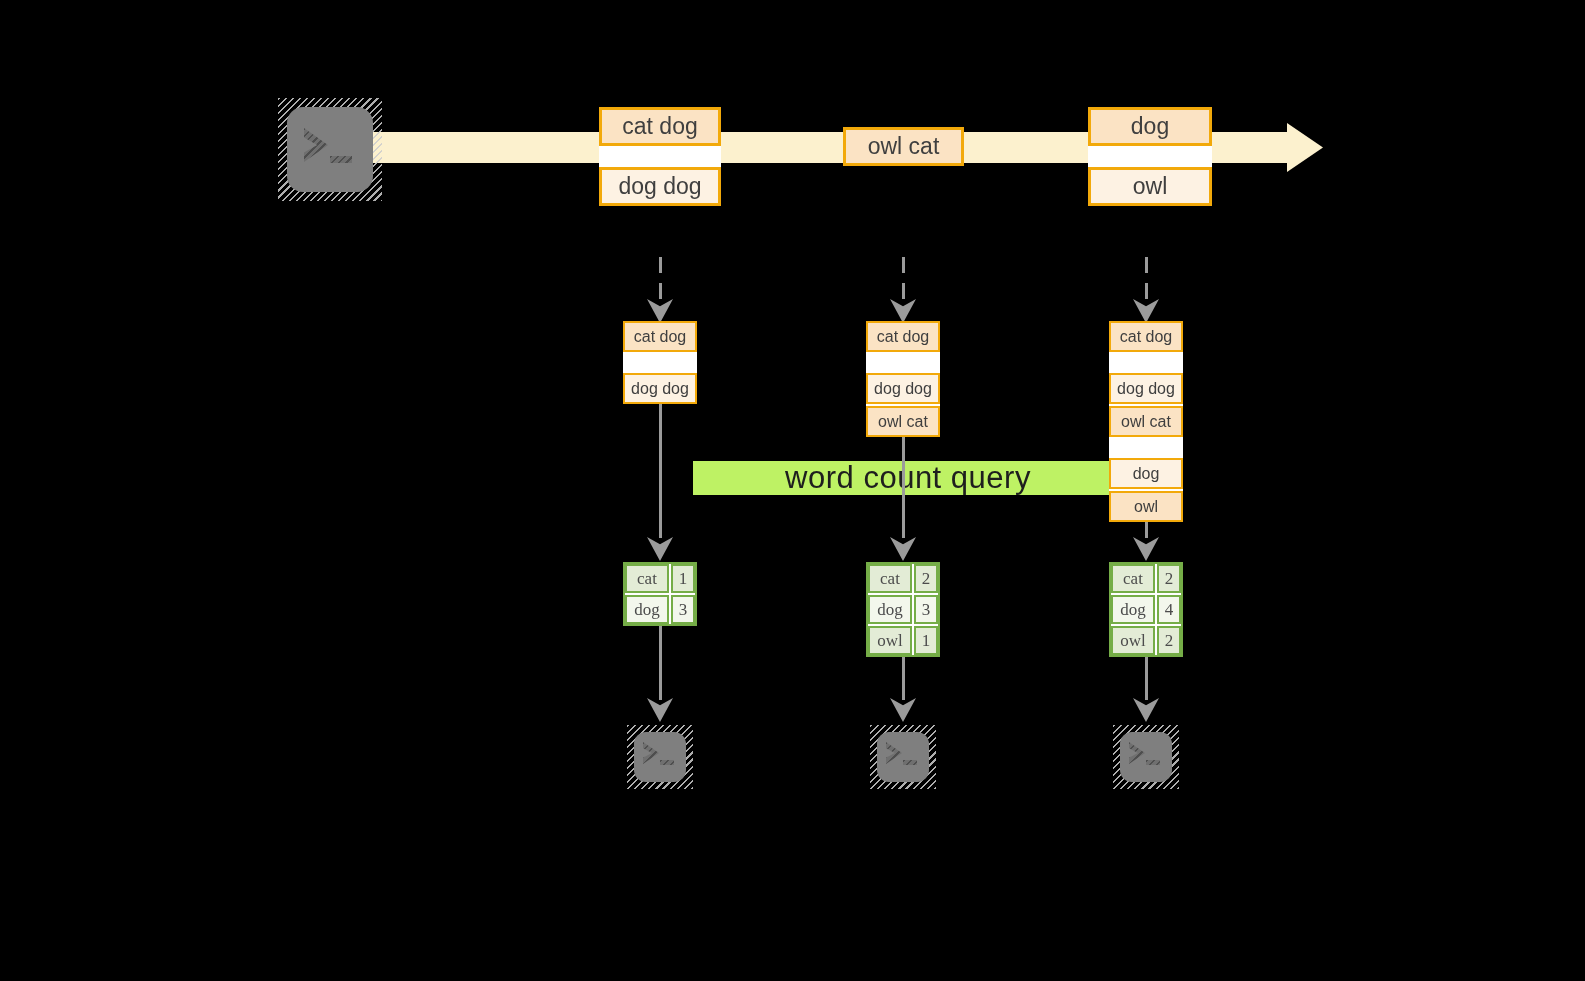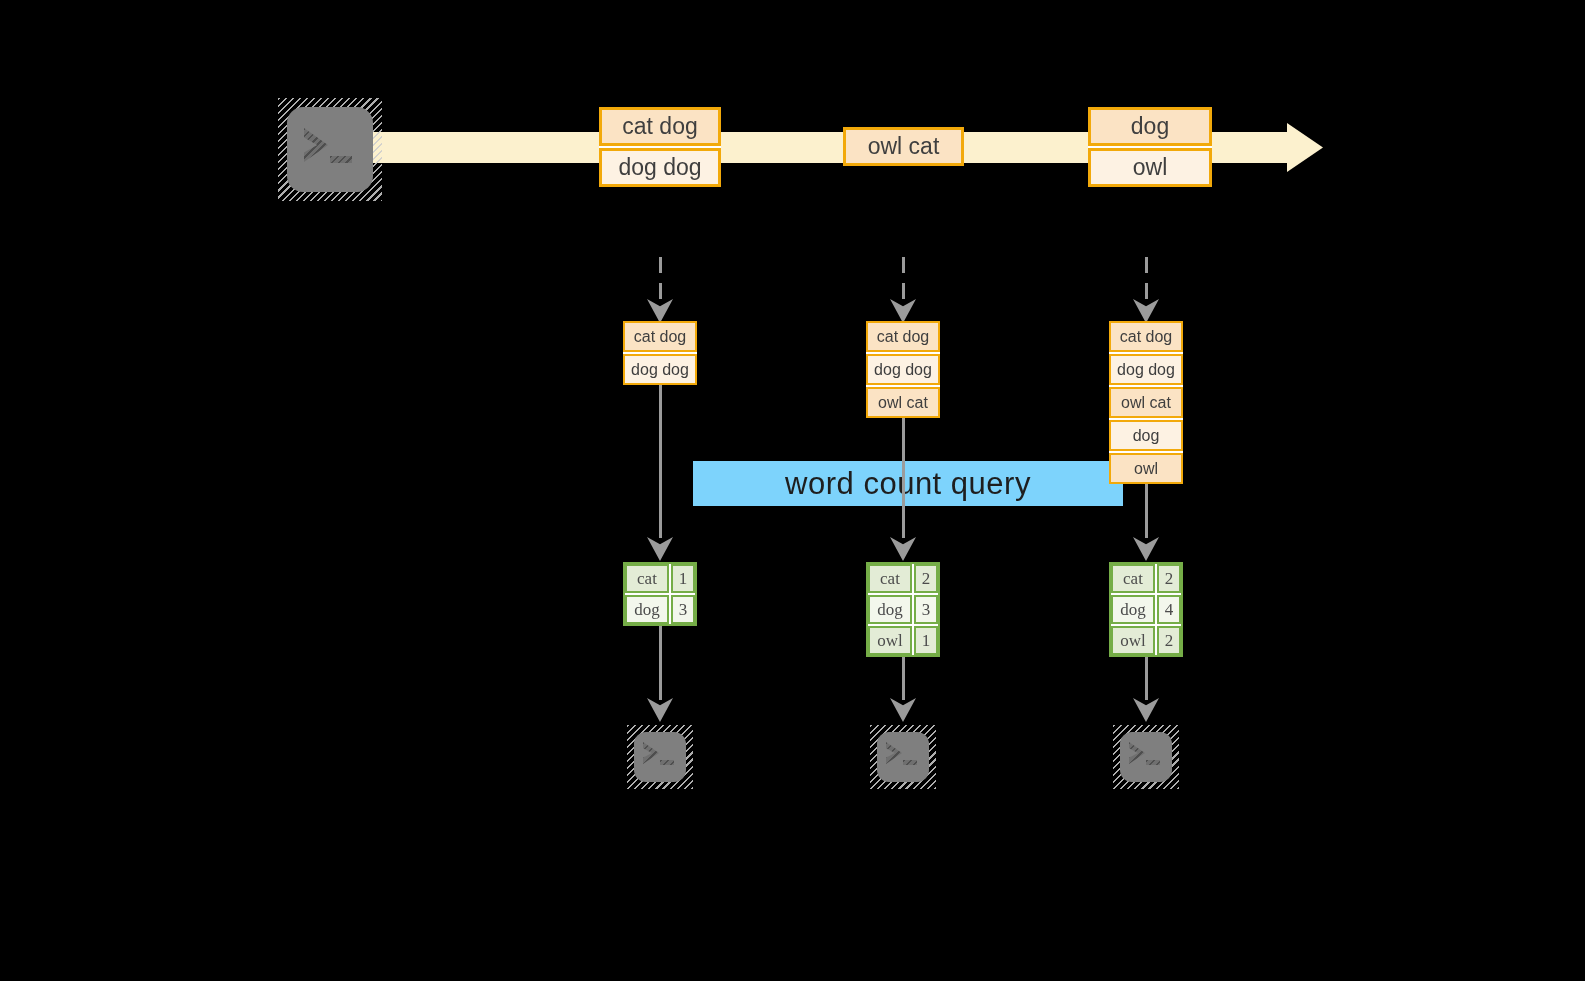--- a/index.html
+++ b/index.html
@@ -24,34 +24,34 @@
 
   
   .band{position:absolute;left:373px;top:132px;width:916px;height:31px;background:var(--band);z-index:1;}
   .band-head{position:absolute;left:1287px;top:123px;width:36px;height:49px;background:var(--band);
     clip-path:polygon(0 0,100% 50%,0 100%);z-index:1;}
 
   
   .obox{position:absolute;display:flex;flex-direction:column;gap:2px;background:#fff;z-index:3;}
   .orow{border:3px solid var(--orange);box-sizing:border-box;display:flex;align-items:center;justify-content:center;color:var(--txt);}
   .fill-a{background:var(--peach);}
-  .fill-b{background:var(--cream);}
+  .fill-b{background:var(--cream);margin-top:19px;}
   .stream-box .orow{height:39px;font-size:23px;}
   .state-box{width:74px;}
   .state-box .orow{height:31px;font-size:16px;border-width:2.5px;}
 
   
   .vdash{position:absolute;width:3px;z-index:2;
     background:repeating-linear-gradient(180deg,var(--gray) 0 16px,transparent 16px 26px);}
   .vline{position:absolute;width:3px;background:var(--gray);z-index:2;}
   .ahead{position:absolute;width:26px;height:24px;background:var(--gray);z-index:2;
     clip-path:polygon(0 0,50% 30%,100% 0,50% 100%);}
 
   
-  .qband{position:absolute;left:693px;top:461px;width:430px;height:45px;background:#7dd3fc;z-index:1;
+  .qband{position:absolute;left:693px;top:461px;width:430px;height:34px;background:#bef264;z-index:1;
     display:flex;align-items:center;justify-content:center;font-size:31px;color:#1E1E1E;letter-spacing:0.5px;}
 
   
   .gtable{position:absolute;display:grid;grid-template-columns:44px 1fr;gap:2px;width:74px;
     background:#fff;border:2px solid var(--green);box-sizing:border-box;z-index:3;font-family:Liberation Serif, serif;}
   .gcell{border:2px solid var(--green);box-sizing:border-box;height:29px;
     display:flex;align-items:center;justify-content:center;font-size:17px;color:#4C4C4C;}
   .g-a{background:var(--greenA);}
   .g-b{background:var(--greenB);}
 

